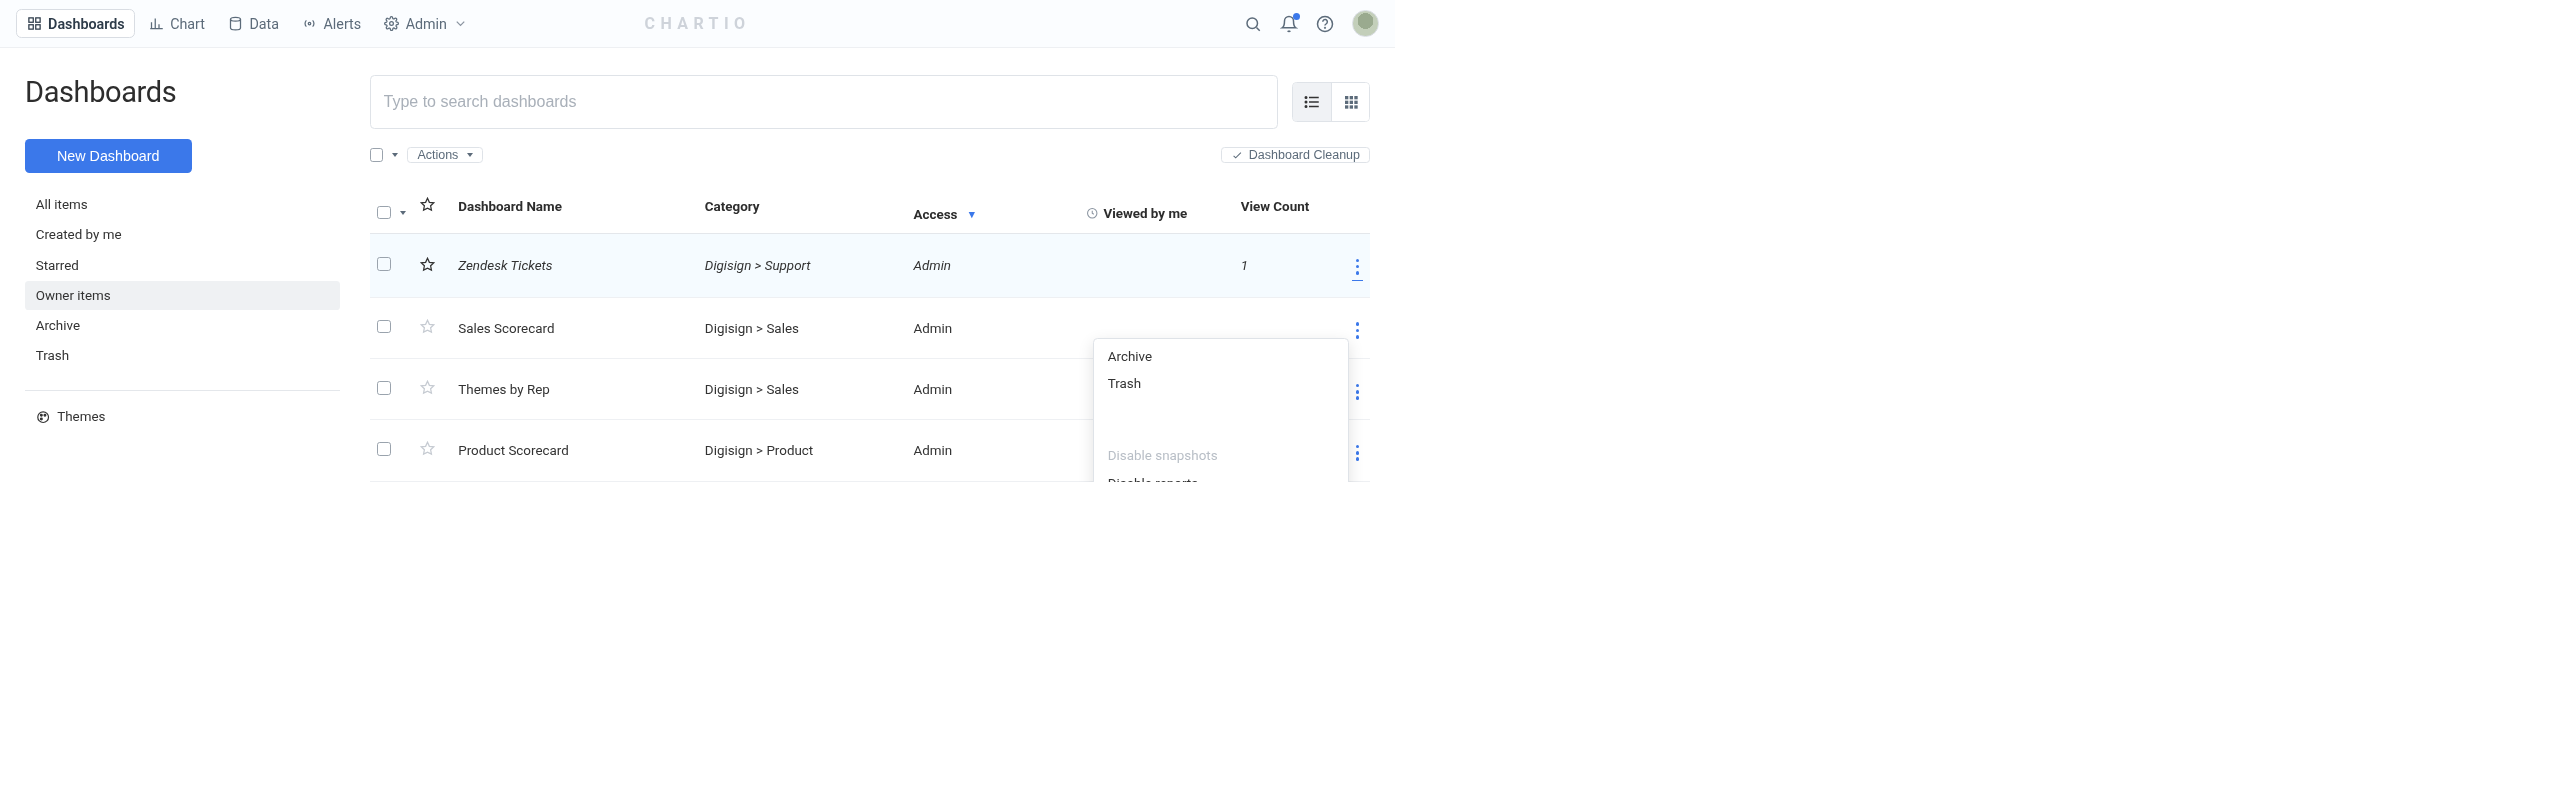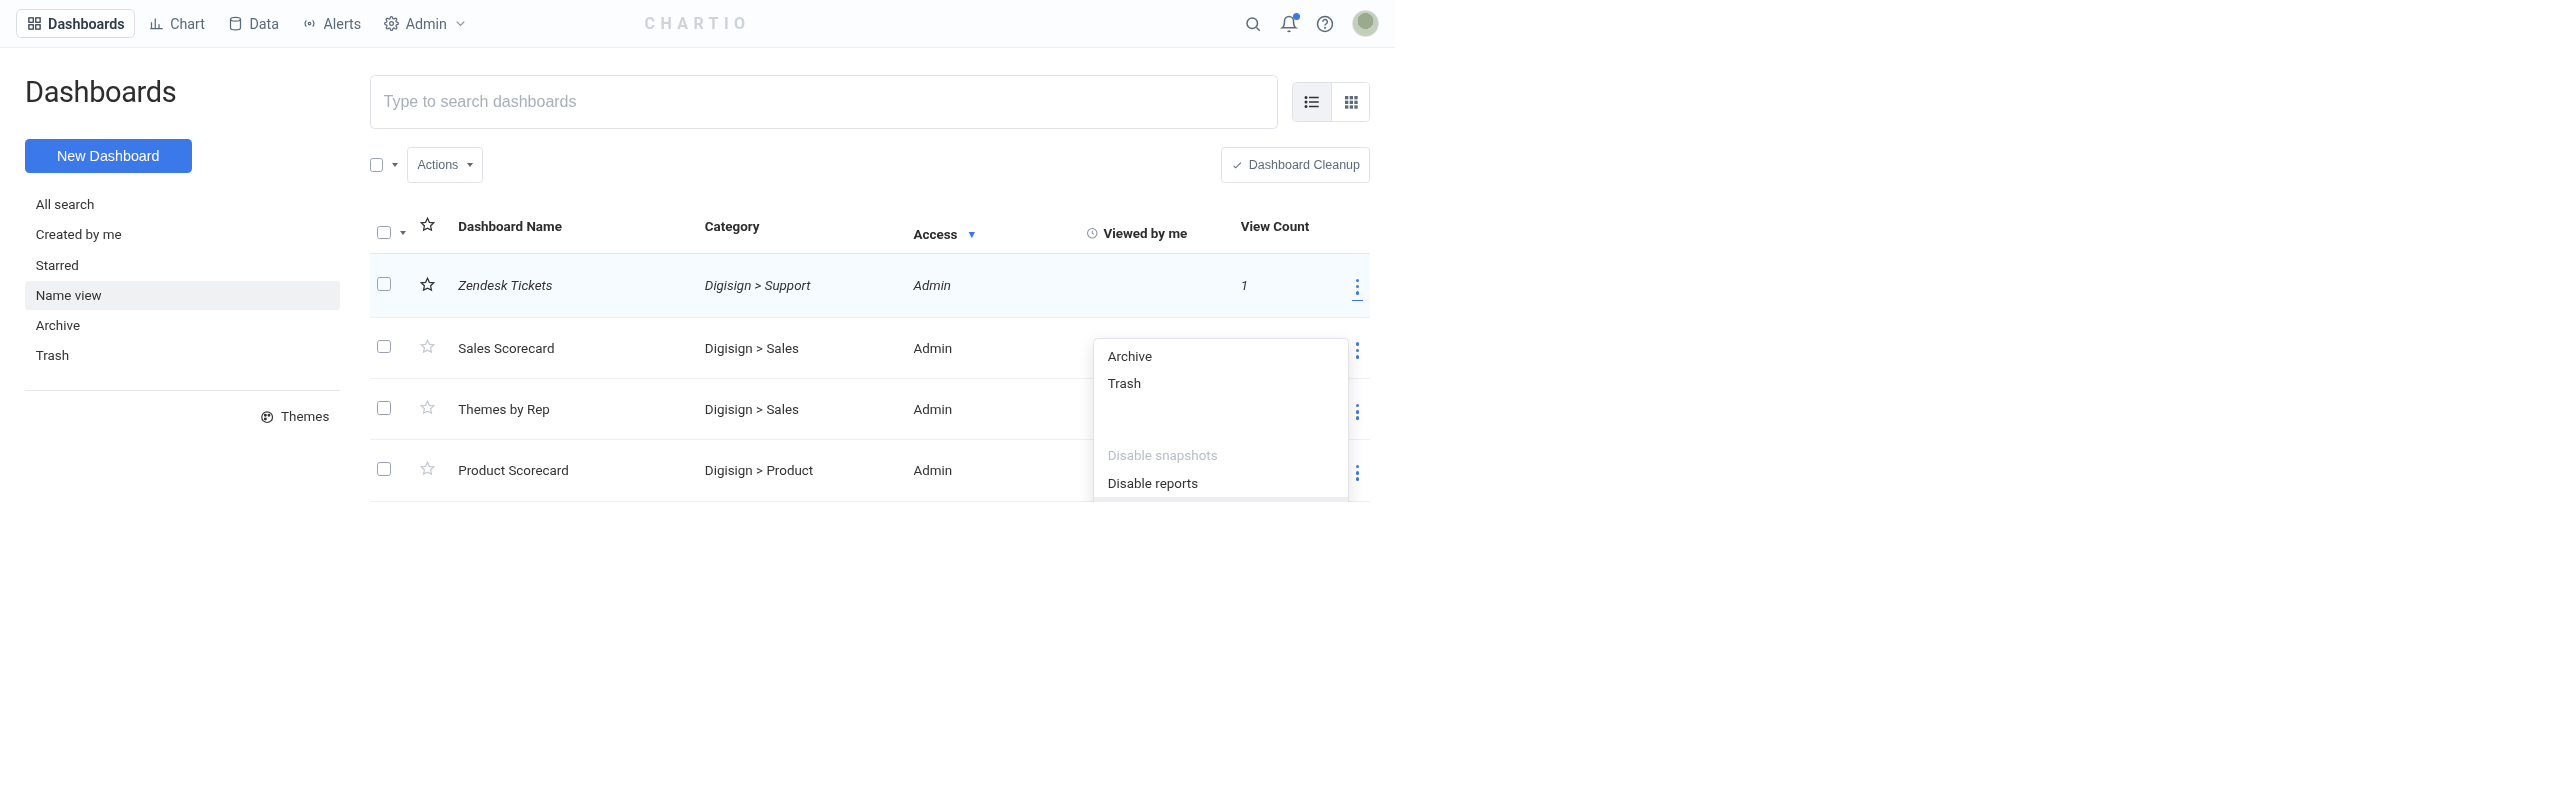--- a/index.html
+++ b/index.html
@@ -89,21 +89,21 @@
   .side-list li {
     padding: 7.2px 10.7px;
     border-radius: 3.6px;
     cursor: pointer;
     font-size: 13.4px;
     color: #333;
     margin: 0.9px 0;
   }
   .side-list li.selected { background: #eff1f3; }
   .side-sep { border-top: 0.9px solid #e4e7eb; margin: 19.7px 0 10.7px; }
-  .themes-item { display:flex; align-items:center; gap:7.2px; padding:7.2px 10.7px; color:#333; cursor:pointer;justify-content:flex-end;}
+  .themes-item { display:flex; align-items:center; gap:7.2px; padding:7.2px 10.7px; color:#333; cursor:pointer;}
 
   
   .content { flex: 1; position: relative; }
   .search-row { display:flex; align-items:center; gap:14.3px; margin-bottom: 18px;}
   .search {
     flex: 1;
     height: 54px;
     border: 0.9px solid #dfe3e8;
     border-radius: 4.5px;
     padding: 0 12.5px;
@@ -126,21 +126,21 @@
   .view-toggle .vt.active { background:#f0f2f5; }
   .view-toggle .vt + .vt { border-left:0.9px solid #dfe3e8; }
 
   .toolbar-row {
     display:flex; align-items:center; gap:9px; margin-bottom: 16px;
   }
   .toolbar-row .spacer{ flex:1; }
   .sel-all { display:inline-flex; align-items:center; gap:5.4px; }
   .actions-btn, .cleanup-btn {
     border:0.9px solid #dfe3e8; background:#fff; border-radius:3.6px;
-    padding:10px 9px; font-size:12.5px; color:#5c6b7a; cursor:pointer;
+    padding:0 9px; font-size:12.5px; color:#5c6b7a; cursor:pointer;
     display:inline-flex; align-items:center; gap:5.4px;
   }
 
   
   table.dash { width:100%; border-collapse: collapse; }
   table.dash th {
     text-align:left; font-weight:700; font-size:13.4px; color:#2d2d2d;
     padding: 10.7px 7.2px; border-bottom:0.9px solid #e4e7eb;
   }
   table.dash td {
@@ -262,24 +262,24 @@
     <span class="avatar"></span>
   </div>
 </div>
 
 <div class="main">
 
   <div class="sidebar">
     <h1 class="page-title">Dashboards</h1>
     <button class="new-btn">New Dashboard</button>
     <ul class="side-list" id="side-list">
-        <li>All search</li>
+        <li>All items</li>
         <li>Created by me</li>
         <li>Starred</li>
-        <li class="selected">Name view</li>
+        <li class="selected">Owner items</li>
         <li>Archive</li>
         <li>Trash</li>
       </ul>
     <div class="side-sep"></div>
     <div class="themes-item">
       <svg width="14.3" height="14.3" viewBox="0 0 24 24" fill="none" stroke="#333" stroke-width="2">
           <circle cx="12" cy="12" r="9"></circle>
           <circle cx="9" cy="9" r="1.5" fill="#333"></circle>
           <circle cx="15" cy="9" r="1.5" fill="#333"></circle>
           <circle cx="9" cy="15" r="1.5" fill="#333"></circle>

